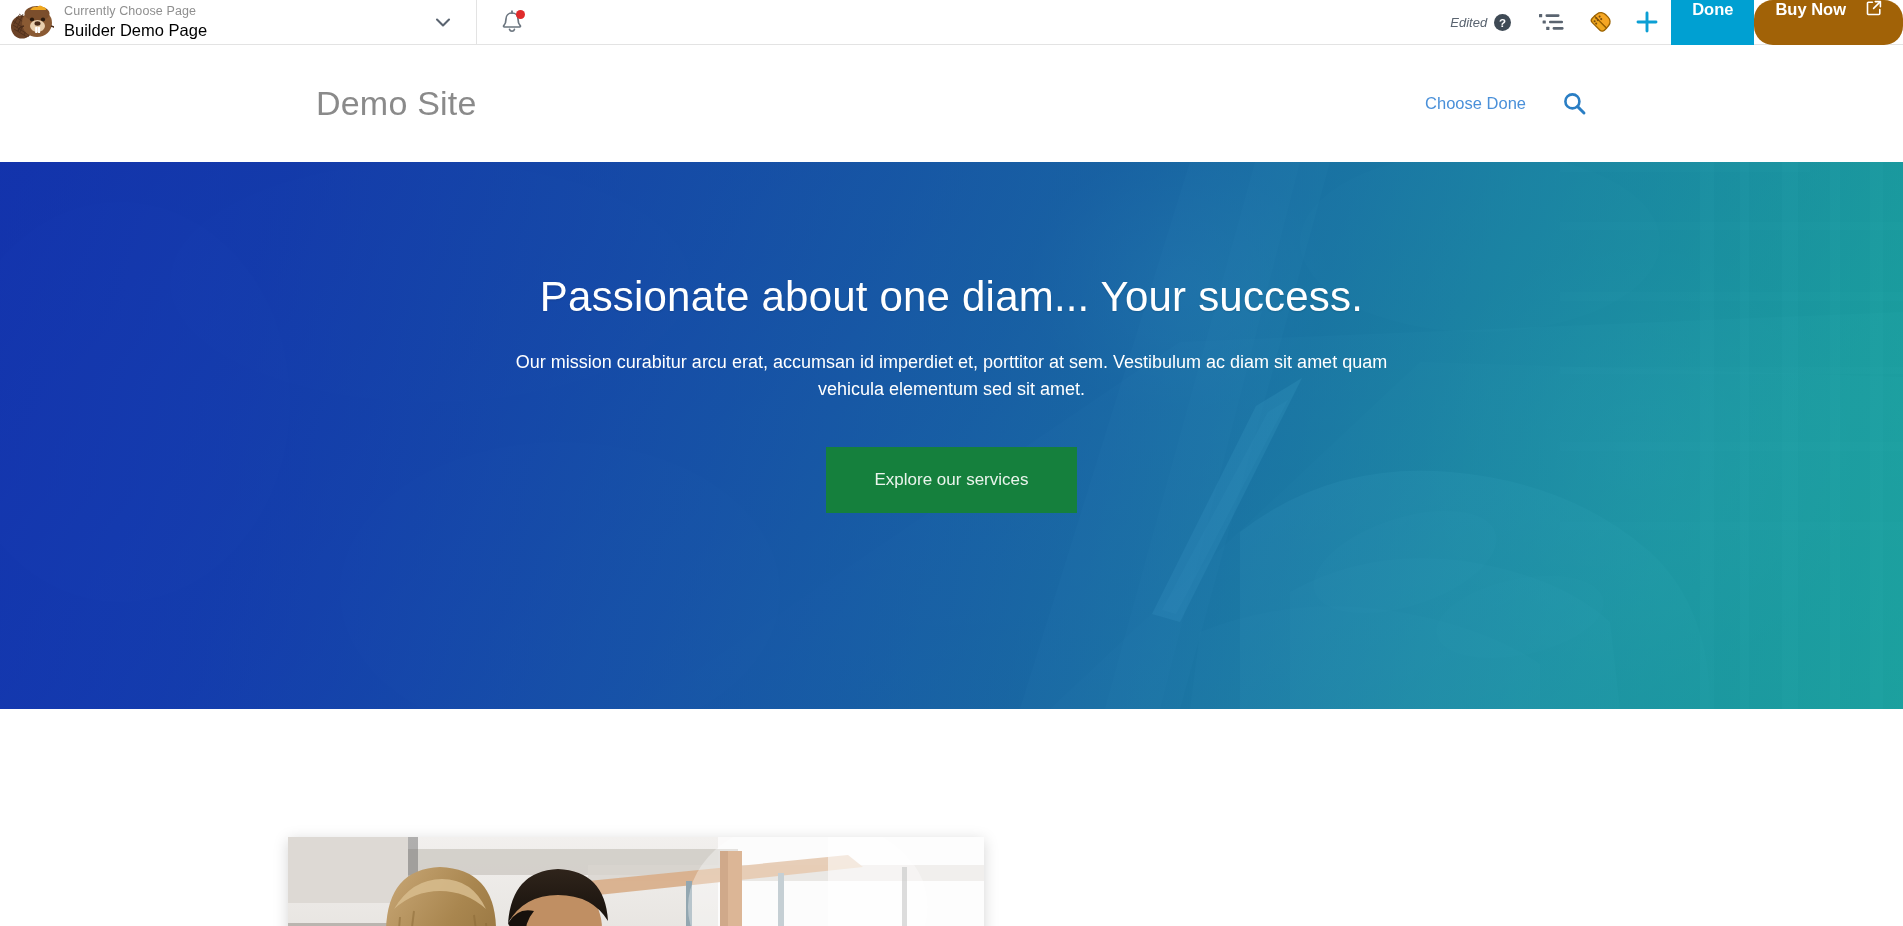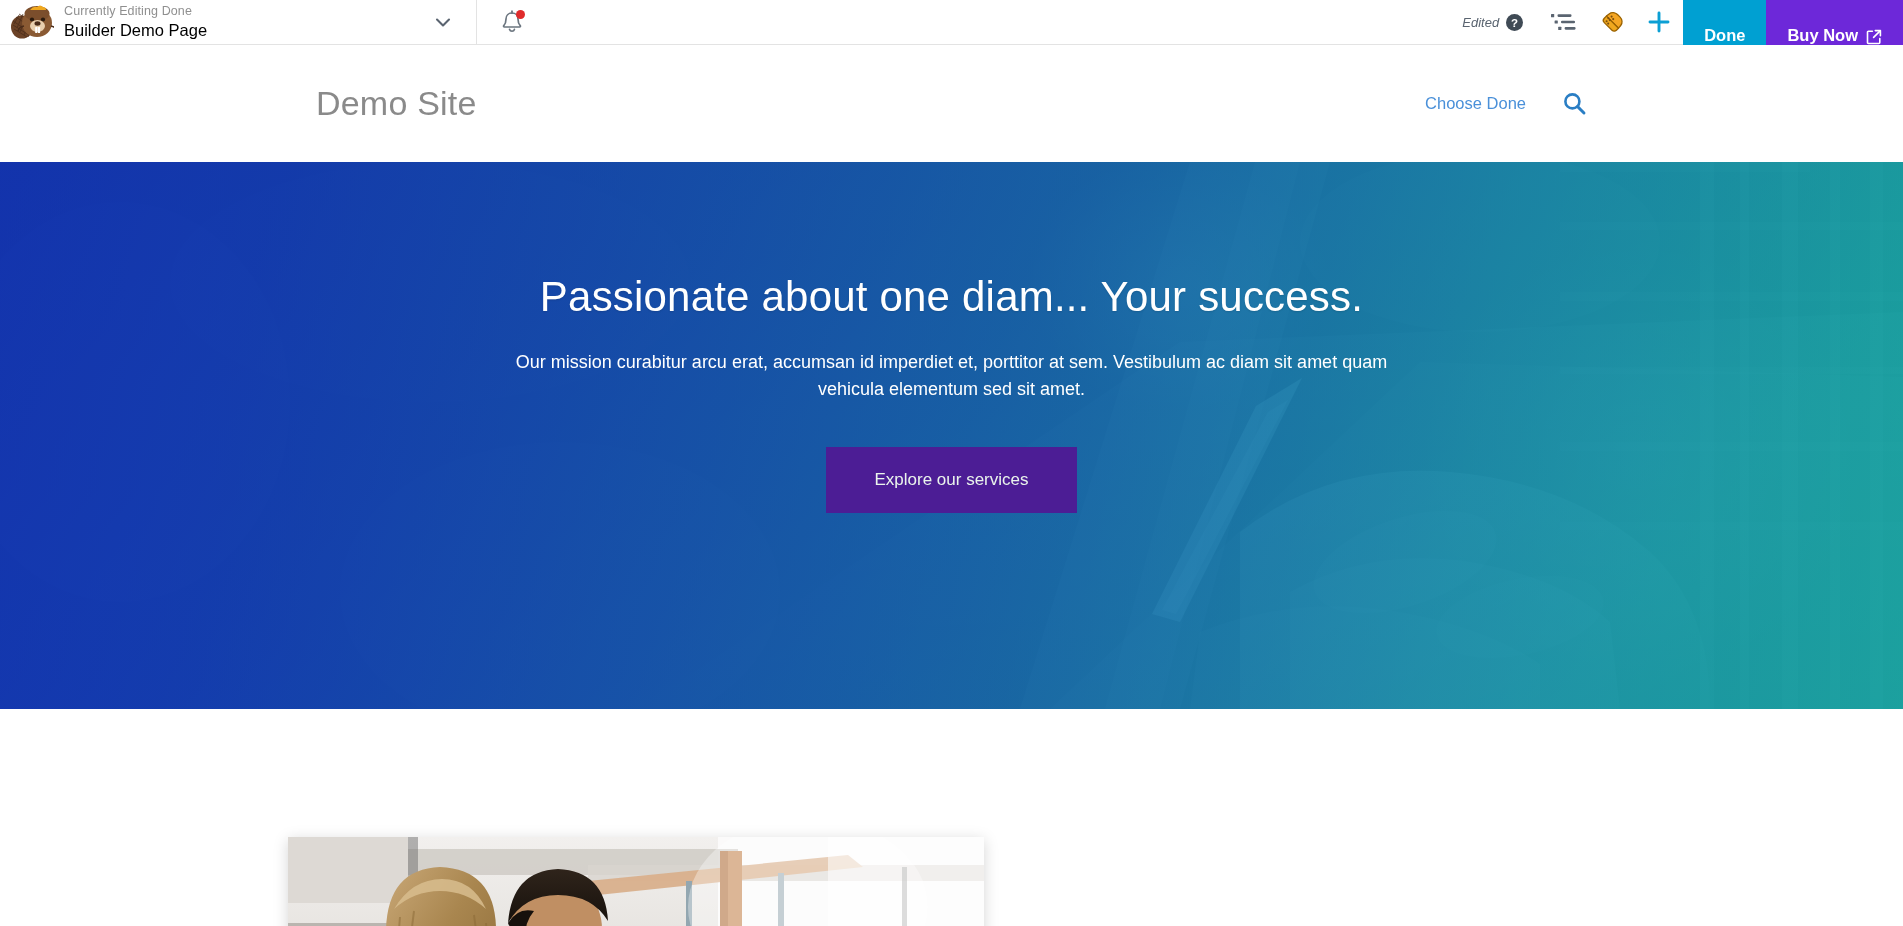--- a/index.html
+++ b/index.html
@@ -58,26 +58,26 @@
   }
   .edited-txt {
     font-size: 13px; font-style: italic; color: #5a6470;
   }
   .icon-btn {
     width: 48px; height: 45px;
     display: flex; align-items: center; justify-content: center;
     cursor: pointer;
   }
   .bar-btn {
-    height: 45px; display: flex; align-items: flex-end; justify-content: center;
+    height: 45px; display: flex; align-items: flex-start; justify-content: center;
     padding: 0 21px; color: #fff; font-size: 16.5px; font-weight: bold;
     cursor: pointer; white-space: nowrap;
   }
   .bar-btn.done { background: #00a0d2; }
-  .bar-btn.buy { background: #6d28d9; gap: 8px; }
+  .bar-btn.buy { background: #a16207; gap: 20px; border-radius: 19px; }
 
   
   #site-header {
     position: absolute; top: 45px; left: 0;
     width: 1903px; height: 117px;
     background: #ffffff;
     display: flex; align-items: center;
     padding: 0 316px;
   }
   #site-title {
@@ -127,21 +127,21 @@
     letter-spacing: .2px; text-align: center;
     text-shadow: 0 1px 2px rgba(0,0,0,.12);
   }
   #hero-sub {
     margin-top: 28px;
     width: 880px; text-align: center;
     font-size: 18px; line-height: 27px; color: #ffffff;
   }
   #hero-cta {
     margin-top: 44px;
-    background: #4c1d95;
+    background: #15803d;
     color: #eaf4ec;
     font-size: 17px;
     padding: 23px 48px;
     border: 0; cursor: pointer;
     font-family: "Liberation Sans", sans-serif;
   }
 
   
   #below-section {
     position: absolute; top: 709px; left: 0;
@@ -176,21 +176,21 @@
       <circle cx="33" cy="16.5" r="2.1" fill="#2a1a0e"></circle>
       <ellipse cx="27.5" cy="23" rx="7.5" ry="6" fill="#e8cfae"></ellipse>
       <ellipse cx="27.5" cy="20.5" rx="3" ry="2.2" fill="#4a2c19"></ellipse>
       <rect x="25.2" y="24" width="2.2" height="6" rx=".6" fill="#ffffff"></rect>
       <rect x="27.9" y="24" width="2.2" height="6" rx=".6" fill="#ffffff"></rect>
       <path d="M14 23 q-5 1 -6 5" stroke="#4a2c19" stroke-width="1.4" fill="none"></path>
       <path d="M41 23 q5 1 6 5" stroke="#4a2c19" stroke-width="1.4" fill="none"></path>
     </svg>
 
     <div class="page-meta">
-      <span class="eyebrow">Currently Editing Done</span>
+      <span class="eyebrow">Currently Choose Page</span>
       <span class="pagename">Builder Demo Page</span>
     </div>
 
     <span class="chev-wrap">
       <svg viewBox="0 0 22 22" width="22" height="22">
         <path d="M5 8.5 L11 14.5 L17 8.5" fill="none" stroke="#5a6470" stroke-width="2.1" stroke-linecap="round" stroke-linejoin="round"></path>
       </svg>
     </span>
   </div>
 

